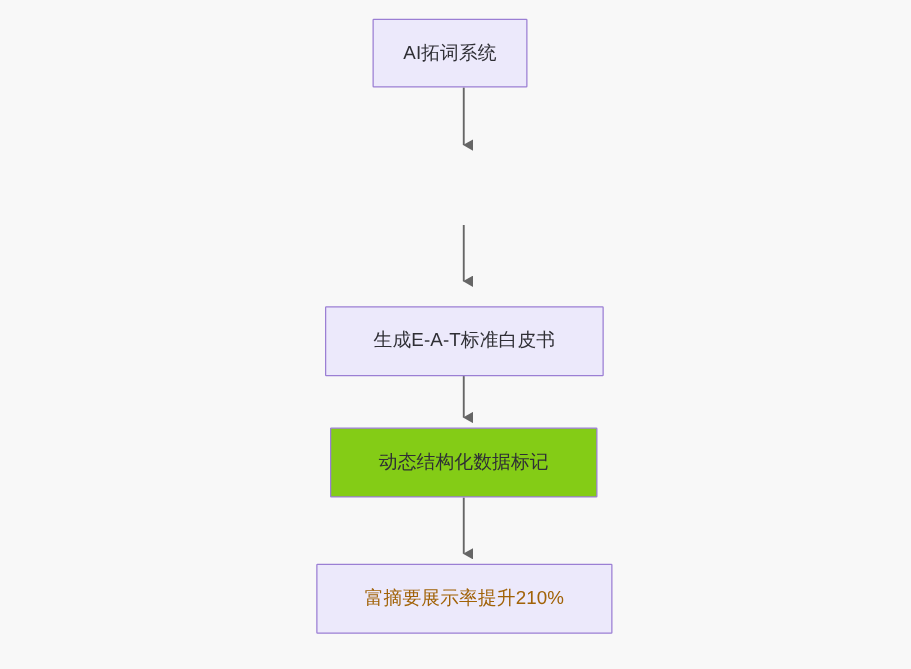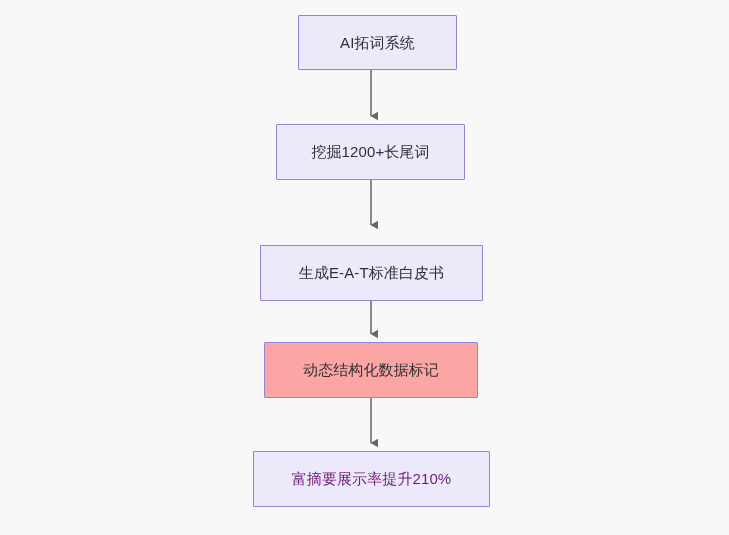--- a/index.html
+++ b/index.html
@@ -64,33 +64,30 @@
       <line id="edge-line-1" stroke="#666666" stroke-width="1.5" marker-end="url(#arrowhead)" x1="371" y1="180" x2="371" y2="225"></line>
     </g>
     <g>
       <line id="edge-line-2" stroke="#666666" stroke-width="1.5" marker-end="url(#arrowhead)" x1="371" y1="289" x2="371" y2="334"></line>
     </g>
     <g>
       <line id="edge-line-3" stroke="#666666" stroke-width="1.5" marker-end="url(#arrowhead)" x1="371" y1="398" x2="371" y2="443"></line>
     </g>
   </svg>
 
-  <div class="node" id="node-box-0" style="left: 298px; top: 15px; width: 159px; height: 55px; background: rgb(236, 233, 251); border-color: rgb(155, 127, 212);">
+  <div class="node" id="node-box-0" style="left: 298px; top: 15px; width: 124px; height: 55px; background: rgb(236, 233, 251); border-color: rgb(155, 127, 212);">
     <span class="node-label" style="color: rgb(47, 47, 53);">AI拓词系统</span>
   </div>
 
-  <div class="node" id="node-box-1" style="left: 276px; top: 124px; width: 189px; height: 56px; background: rgb(236, 233, 251); border-color: rgb(155, 127, 212);">
-    <span class="node-label" style="color: rgb(47, 47, 53);">挖掘1200+长尾词</span>
-  </div>
 
   <div class="node" id="node-box-2" style="left: 260px; top: 233px; width: 223px; height: 56px; background: rgb(236, 233, 251); border-color: rgb(155, 127, 212); margin-top: 12px;">
     <span class="node-label" style="color: rgb(47, 47, 53);">生成E-A-T标准白皮书</span>
   </div>
 
-  <div class="node" id="node-box-3" style="left: 264px; top: 342px; width: 214px; height: 56px; background: #fca5a5; border-color: rgb(155, 127, 212);">
+  <div class="node" id="node-box-3" style="left: 264px; top: 342px; width: 214px; height: 56px; background: #84cc16; border-color: rgb(155, 127, 212);">
     <span class="node-label" style="color: rgb(47, 47, 53);">动态结构化数据标记</span>
   </div>
 
   <div class="node" id="node-box-4" style="left: 253px; top: 451px; width: 237px; height: 56px; background: rgb(236, 233, 251); border-color: rgb(155, 127, 212);">
-    <span class="node-label" style="color: #701a75; text-align: right;">富摘要展示率提升210%</span>
+    <span class="node-label" style="color: #a16207; text-align: right;">富摘要展示率提升210%</span>
   </div>
 
 </div>
 
 </body></html>

